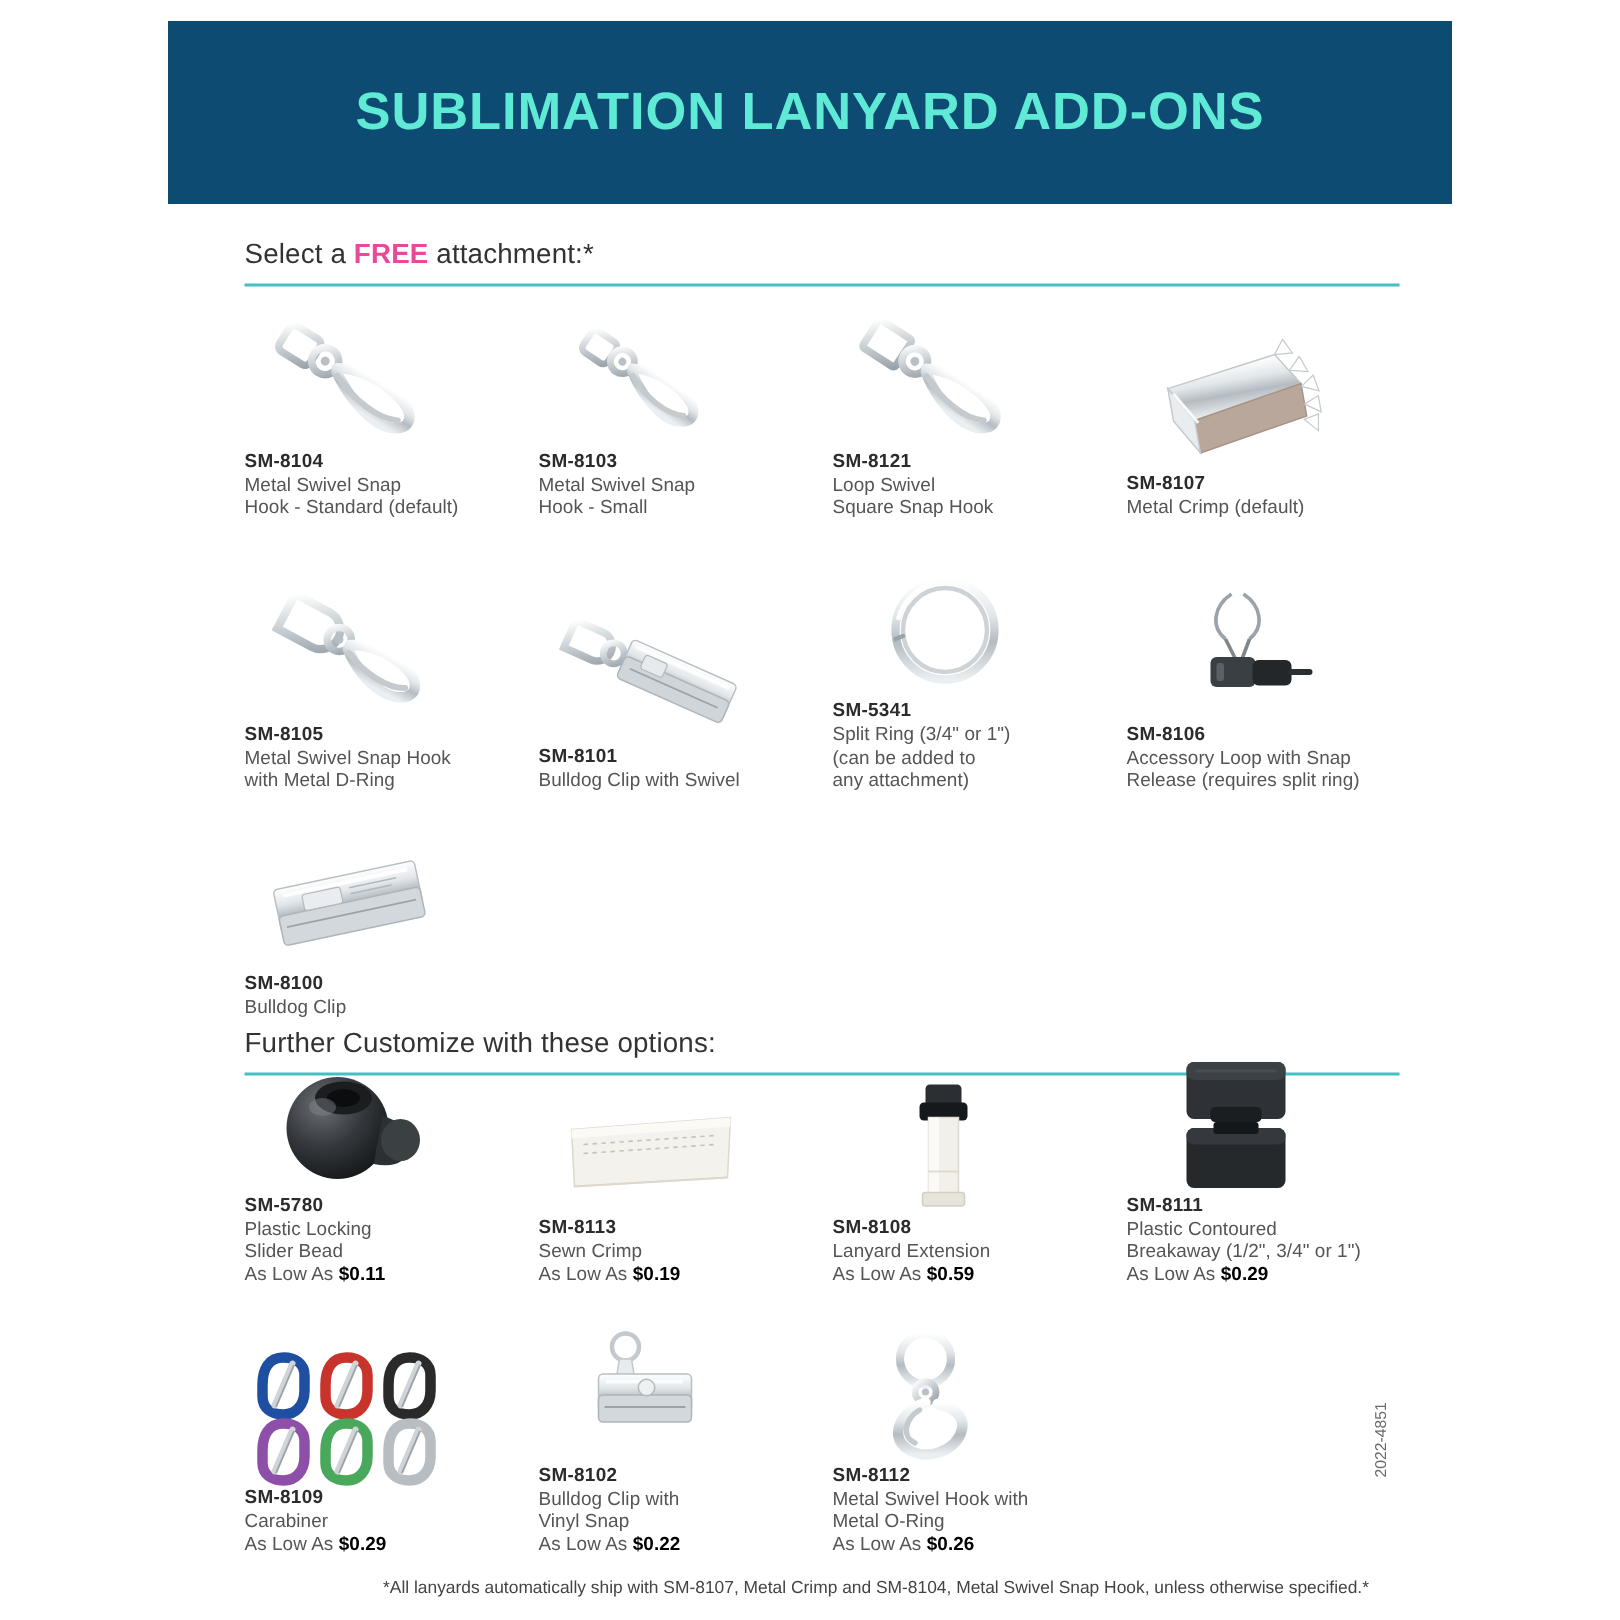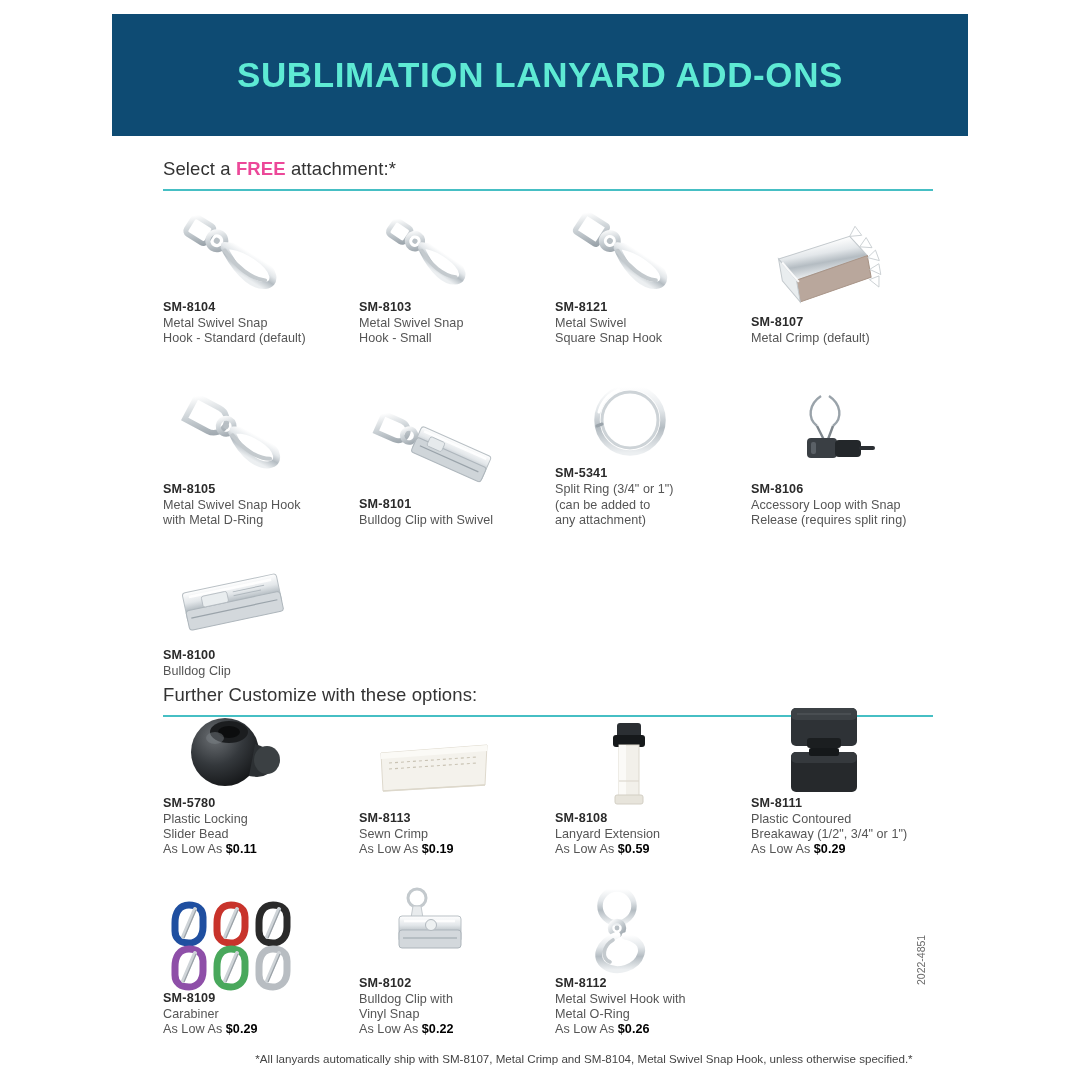--- a/index.html
+++ b/index.html
@@ -177,21 +177,21 @@
      <circle cx="51" cy="46" r="8.5" fill="none" stroke="url(#hc)" stroke-width="5"></circle>
      <circle cx="51" cy="46" r="3" fill="#b9c0c5"></circle>
      <path d="M60 46 C79 35 108 39 115 46 C123 55 111 64 95 62 C80 60 68 53 61 48" fill="none" stroke="url(#gc)" stroke-width="7" stroke-linecap="round"></path>
      <path d="M63 50 C80 58 100 60 111 54" fill="none" stroke="#c4cace" stroke-width="4" stroke-linecap="round"></path>
    </g>
               </svg>
             </div>
     </div>
     <div class="sku">SM-8121</div>
     <div class="desc">
-            <div>Metal Swivel</div>
+            <div>Loop Swivel</div>
             <div>Square Snap Hook</div>
           </div>
   </div>
         <div class="cell">
     <div class="thumb">
       <div class="thumb-inner">
               <svg viewBox="0 0 150 92" width="150" height="92">
                 <defs>
     <linearGradient id="gd" x1="0" y1="0" x2="0" y2="1">
       <stop offset="0%" stop-color="#ffffff"></stop>

